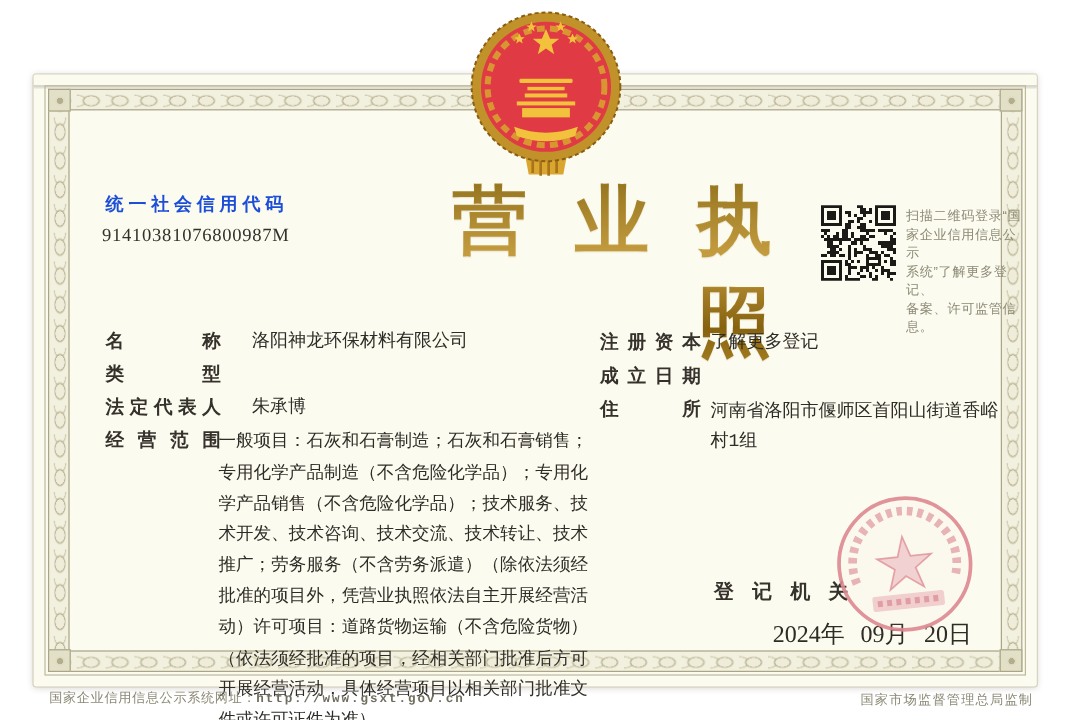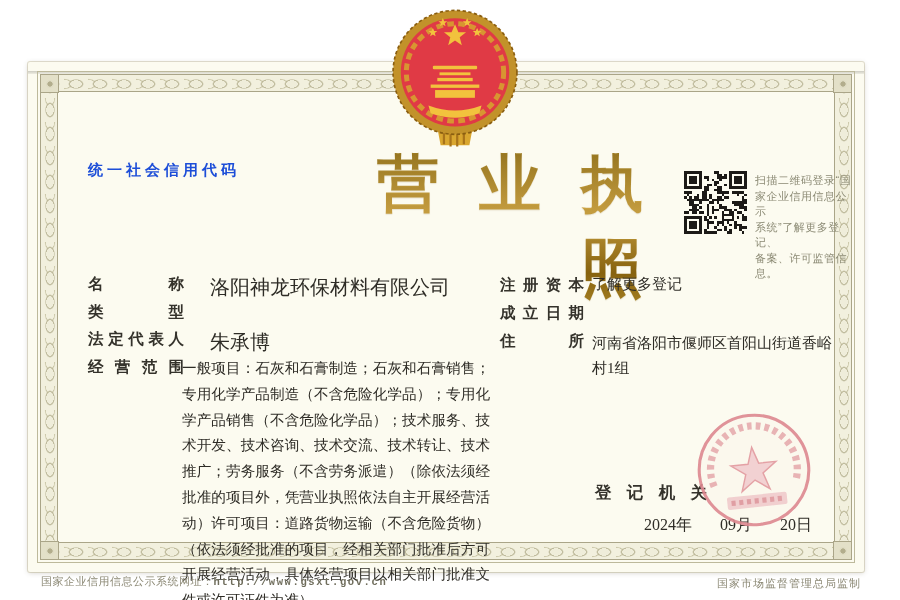--- a/index.html
+++ b/index.html
@@ -50,37 +50,37 @@
 
   .qr { position:absolute; left:656px; top:109px; width:63px; height:63px; }
   .qr-caption { position:absolute; left:727px; top:111px; width:100px;
     font-family:"Liberation Sans","DejaVu Sans",sans-serif;
     font-size:11px; line-height:15.5px; color:#8b8a74; letter-spacing:.5px; }
 
   .lbl { font-family:"Liberation Sans","DejaVu Sans",sans-serif; font-weight:bold;
     font-size:15.5px; color:#34322b; }
   .just { display:inline-flex; justify-content:space-between; }
   .lbl.w-left { width:96px; } .lbl.w-right { width:84px; } .lbl.w-reg { width:112px; font-size:16.5px; }
-  .val { font-size:20px; color:#2e2c26; }
+  .val { font-size:15px; color:#2e2c26; }
 
   .row { position:absolute; display:flex; }
   .row .gap { width:26px; }
   .rowL { left:60px; } .rowR { left:472px; }
   .r-name { top:212px; } .r-type { top:240px; } .r-rep { top:267px; } .r-scope-lbl { top:295px; }
   .r-cap { top:213px; } .r-est { top:241px; } .r-addr { top:269px; }
   .scope-text { position:absolute; left:154px; top:294px; width:308px; font-size:14.6px;
     line-height:25.8px; text-align:justify; color:#2e2c26; }
-  .addr-val { width:252px; line-height:25px; }
+  .addr-val { width:252px; line-height:25px;font-family:Liberation Mono, monospace; }
   .rowR .gap { width:8px; }
   .rowR .val { margin-left:0; }
   .valR { font-size:15px; }
 
   .reg-auth { position:absolute; left:567px; top:420px; }
-  .date-row { position:absolute; left:616px; top:453px; display:flex; gap:28px;
-    font-size:16px; color:#2e2c26; }
+  .date-row { position:absolute; left:616px; top:453px; display:flex; gap:13px;
+    font-size:20px; color:#2e2c26; }
 
   .seal { position:absolute; left:664px; top:346px; width:124px; height:124px;
     transform:rotate(-6deg); opacity:.9; z-index:2; }
 
   .footer-left { position:absolute; left:30px; top:574px; z-index:2;
     font-family:"Liberation Sans","DejaVu Sans",sans-serif;
     font-size:11px; color:#8b8874; letter-spacing:.5px;padding-left:11px; }
   .footer-left .url { font-family:"Liberation Mono","DejaVu Sans Mono",monospace;
     font-size:10.5px; font-weight:bold; color:#6f6d5c; letter-spacing:1.6px; }
   .footer-right { position:absolute; left:717px; top:576px; z-index:2;
@@ -96,20 +96,21 @@
   <div class="band h top"></div>
   <div class="band h bottom"></div>
   <div class="band v left"></div>
   <div class="band v right"></div>
   <div class="corner tl"></div>
   <div class="corner tr"></div>
   <div class="corner bl"></div>
   <div class="corner br"></div>
 
   <div class="credit-label">统一社会信用代码</div>
+  <div class="credit-code">91410381076800987M</div>
 
   <div class="license-title">营业执照</div>
 
   <svg class="qr" viewBox="0 0 25 25" shape-rendering="crispEdges">
       <rect x="0" y="0" width="25" height="25" fill="#fcfbf0"></rect>
       <rect x="12" y="0" width="1" height="1" fill="#1c1a17"></rect>
       <rect x="13" y="0" width="1" height="1" fill="#1c1a17"></rect>
       <rect x="13" y="1" width="1" height="1" fill="#1c1a17"></rect>
       <rect x="14" y="1" width="1" height="1" fill="#1c1a17"></rect>
       <rect x="16" y="1" width="1" height="1" fill="#1c1a17"></rect>

